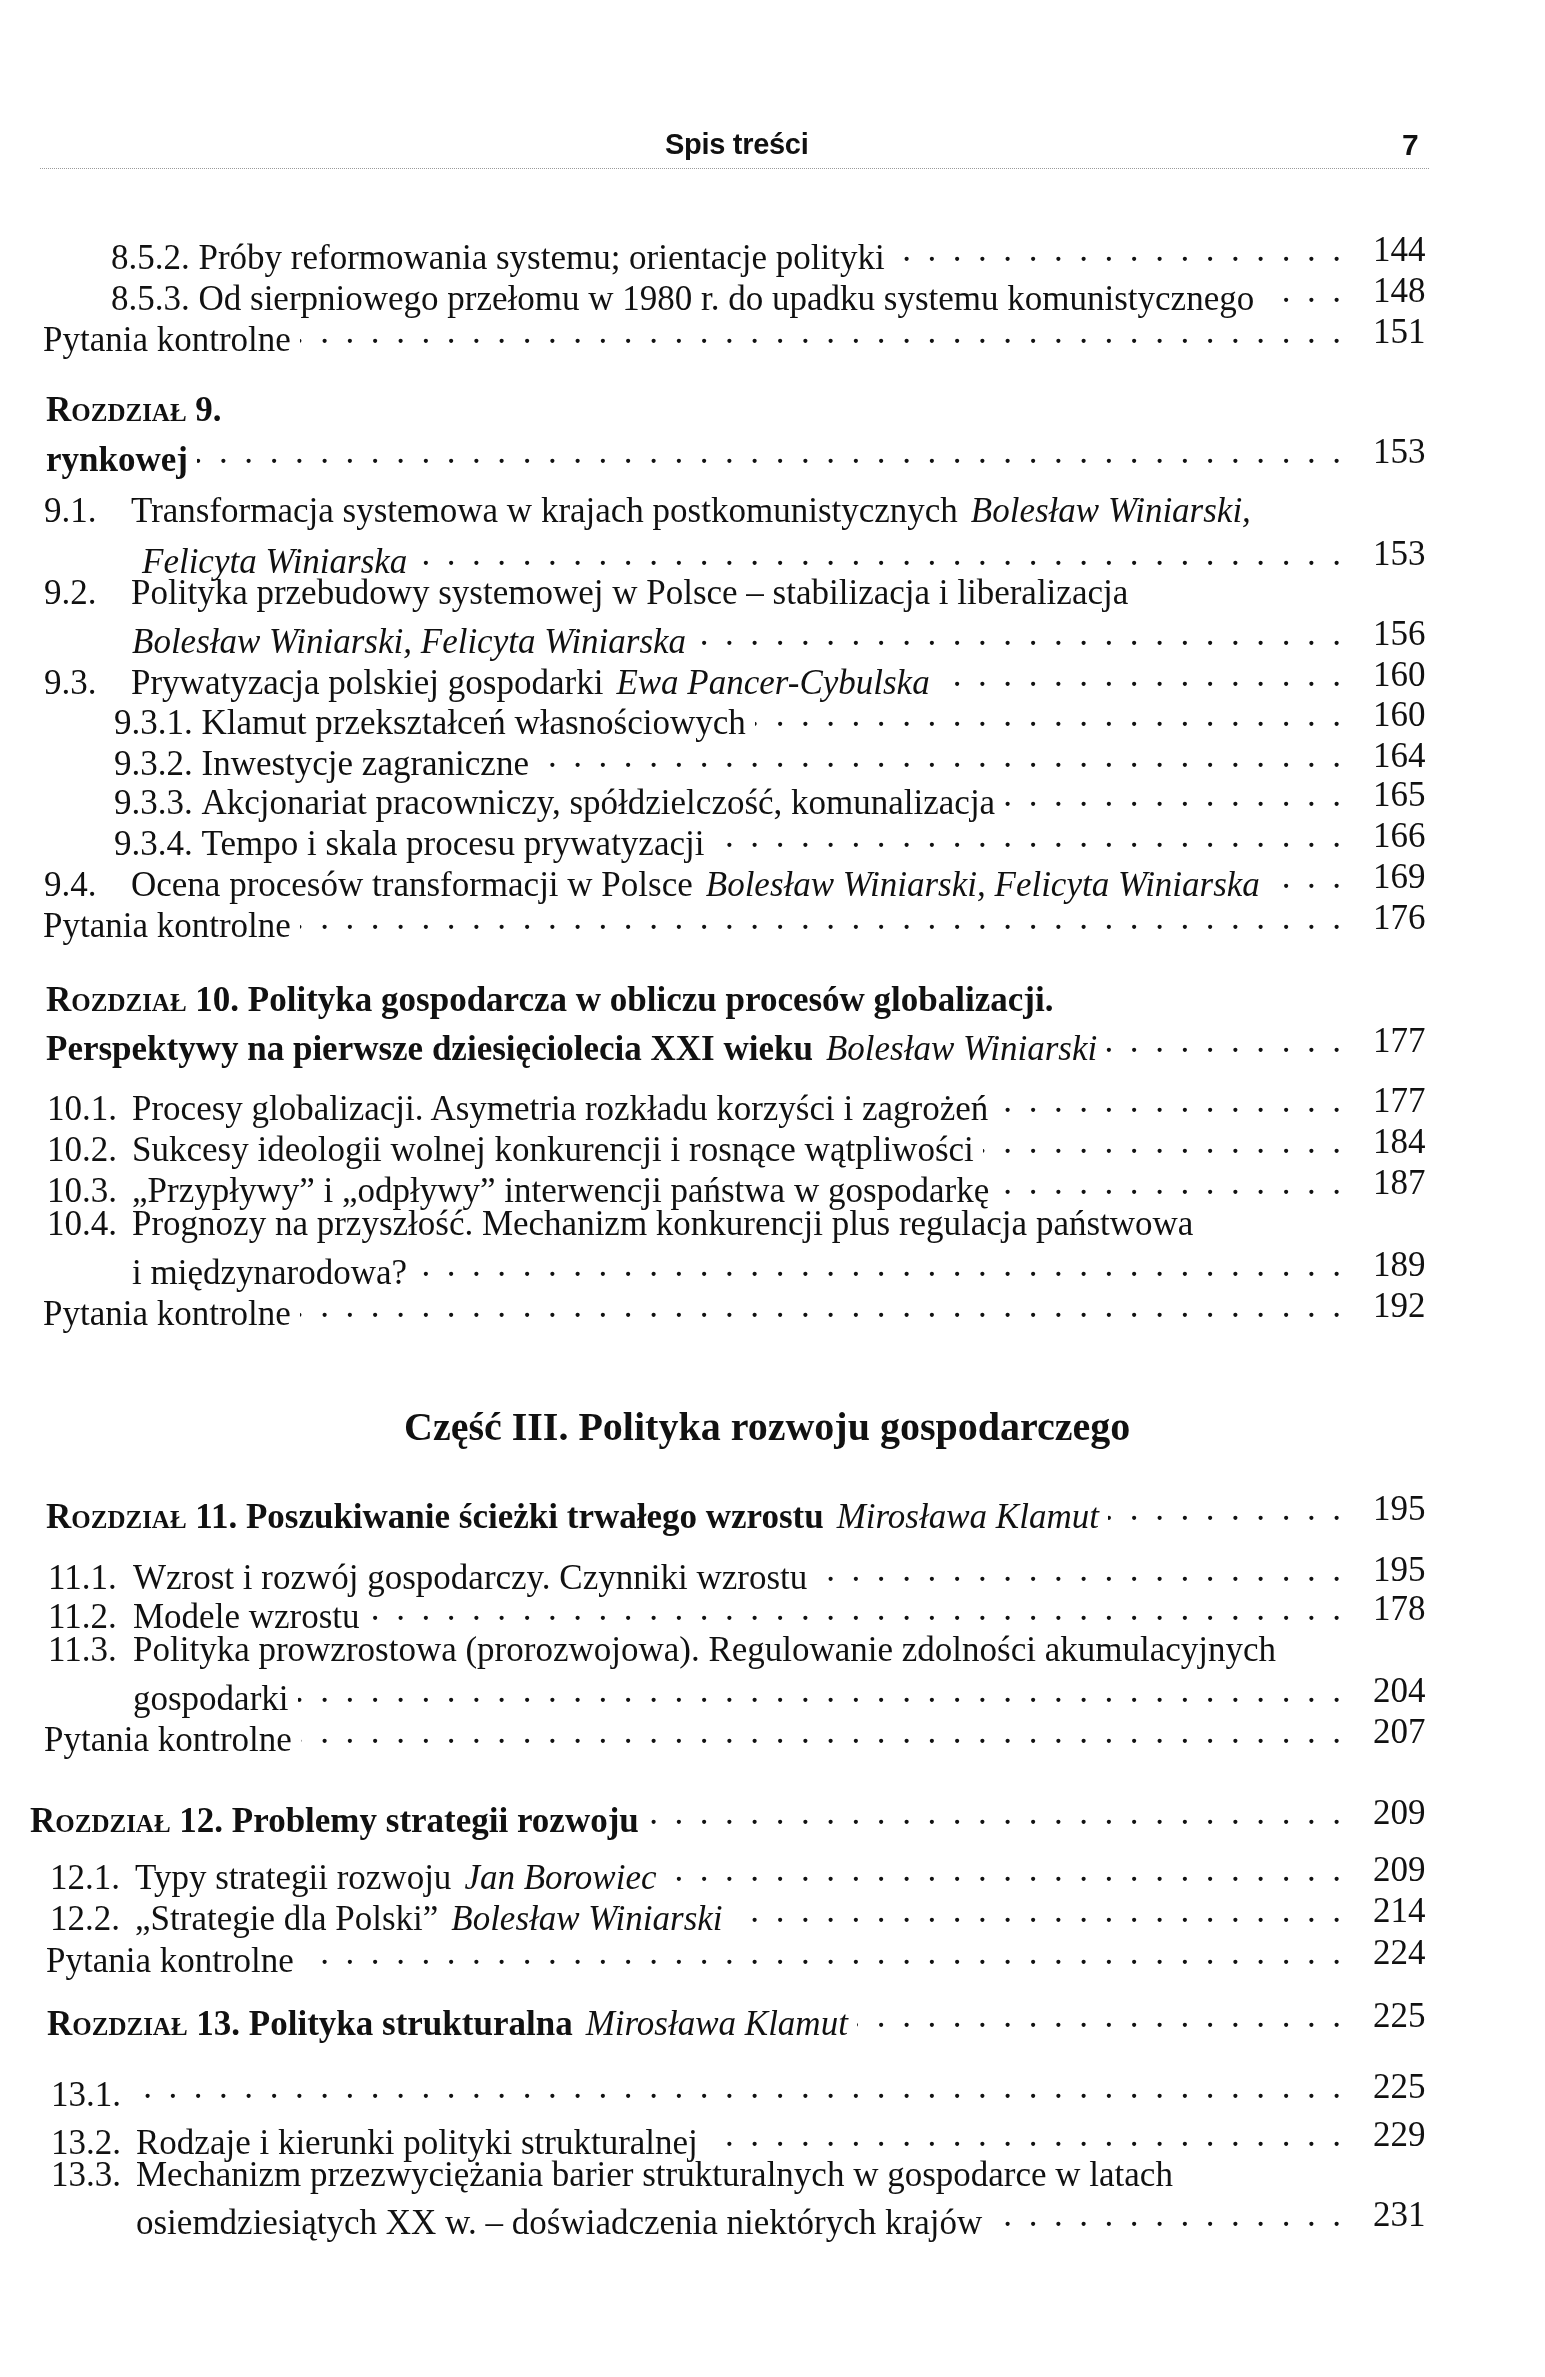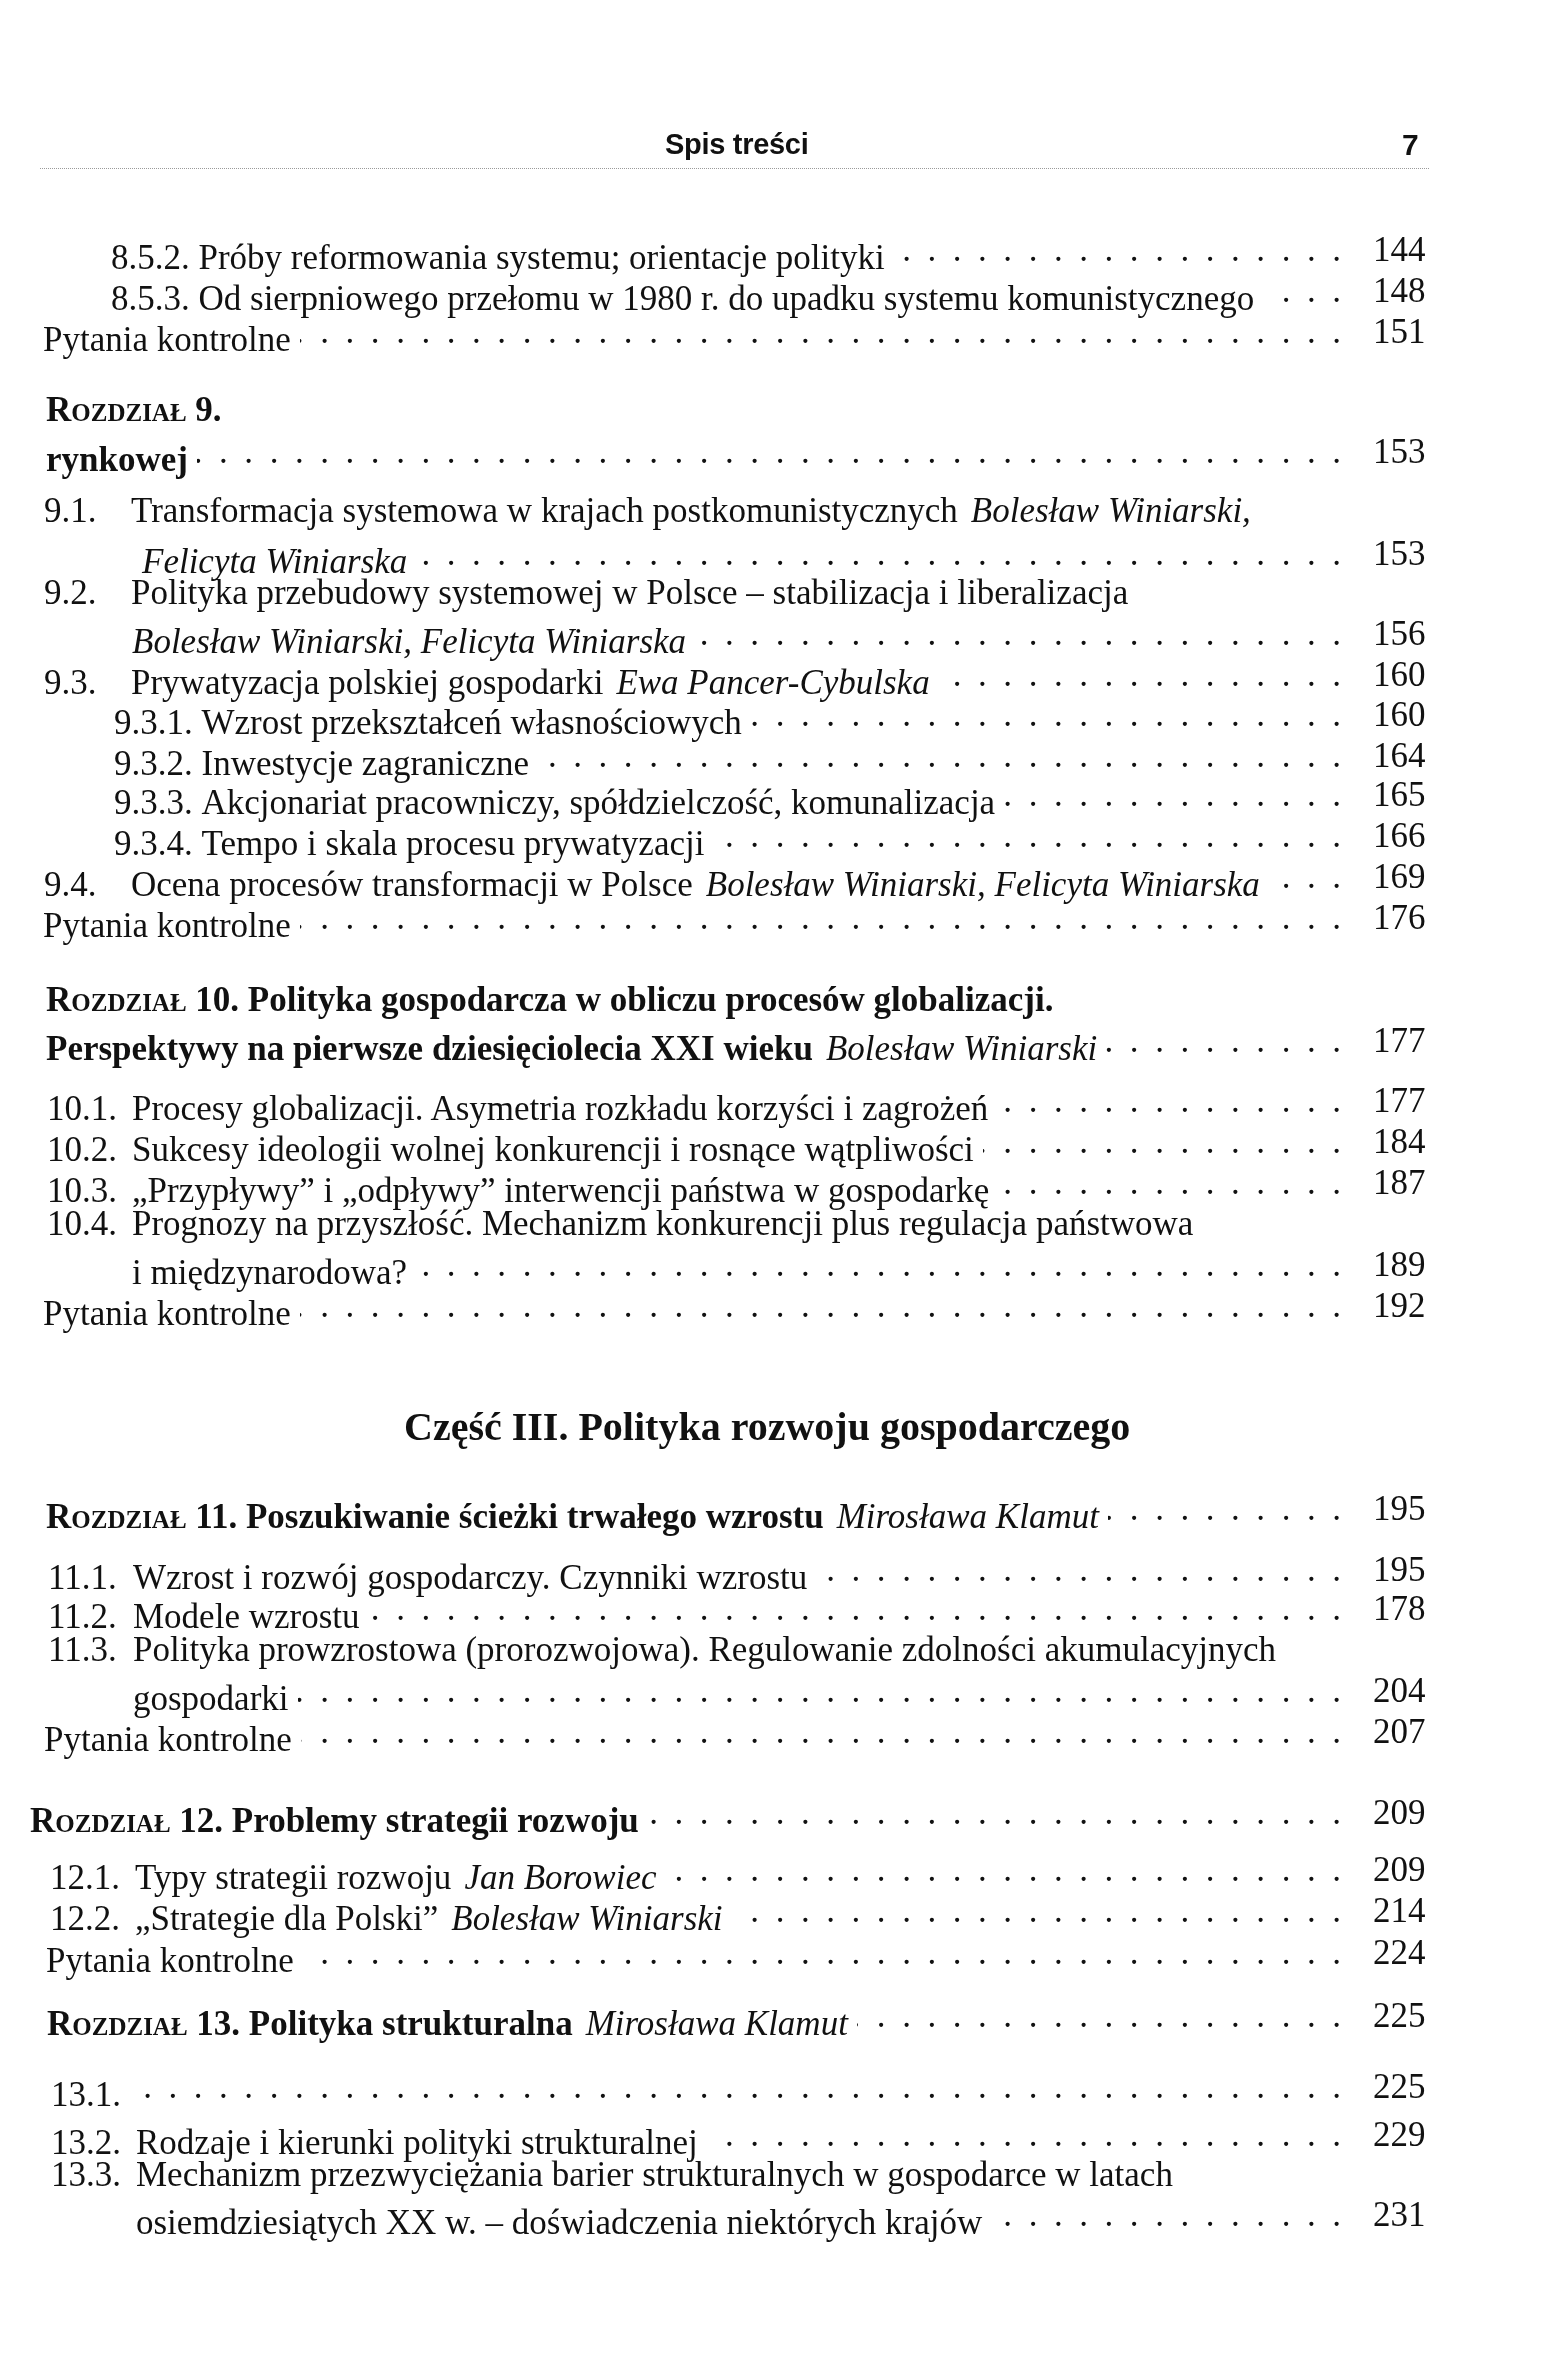--- a/index.html
+++ b/index.html
@@ -99,21 +99,21 @@
     <span class="num" style="width:87px">9.3.</span>
       <span class="ttl">Prywatyzacja polskiej gospodarki</span>
       <span class="auth">Ewa Pancer-Cybulska</span>
     <span class="leader"></span>
   </div>
   <span class="page">160</span>
 </div>
 
 <div class="line" style="top:695px">
   <div class="txt" style="left:114px">
-    <span class="num">9.3.1.</span>&nbsp;<span class="ttl">Wzrost przekształceń własnościowych</span>
+    <span class="num">9.3.1.</span>&nbsp;<span class="ttl">Klamut przekształceń własnościowych</span>
     <span class="leader"></span>
   </div>
   <span class="page">160</span>
 </div>
 <div class="line" style="top:736px">
   <div class="txt" style="left:114px">
     <span class="num">9.3.2.</span>&nbsp;<span class="ttl">Inwestycje zagraniczne</span>
     <span class="leader"></span>
   </div>
   <span class="page">164</span>

